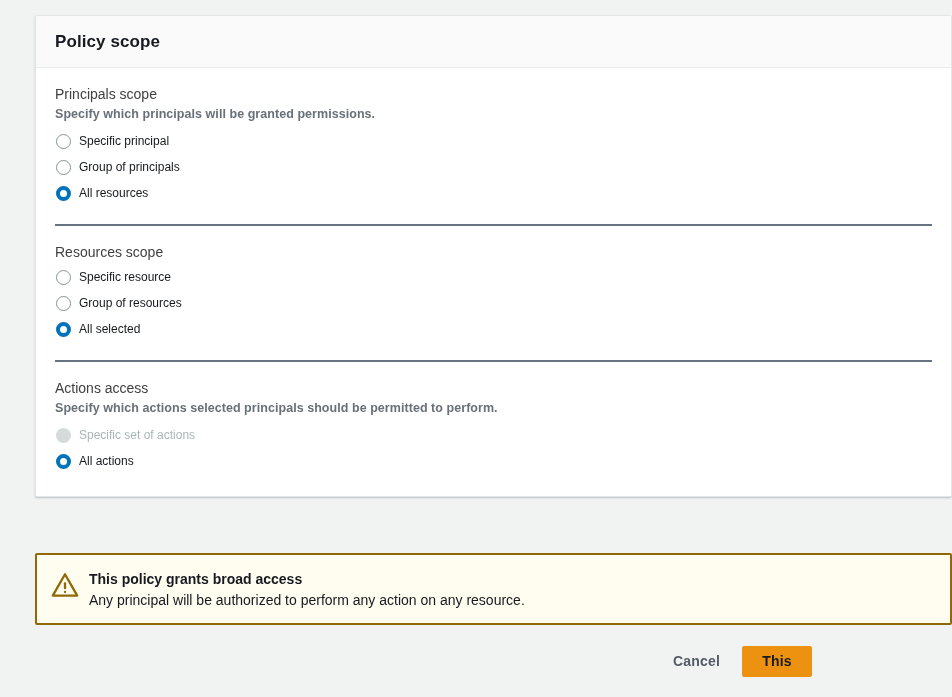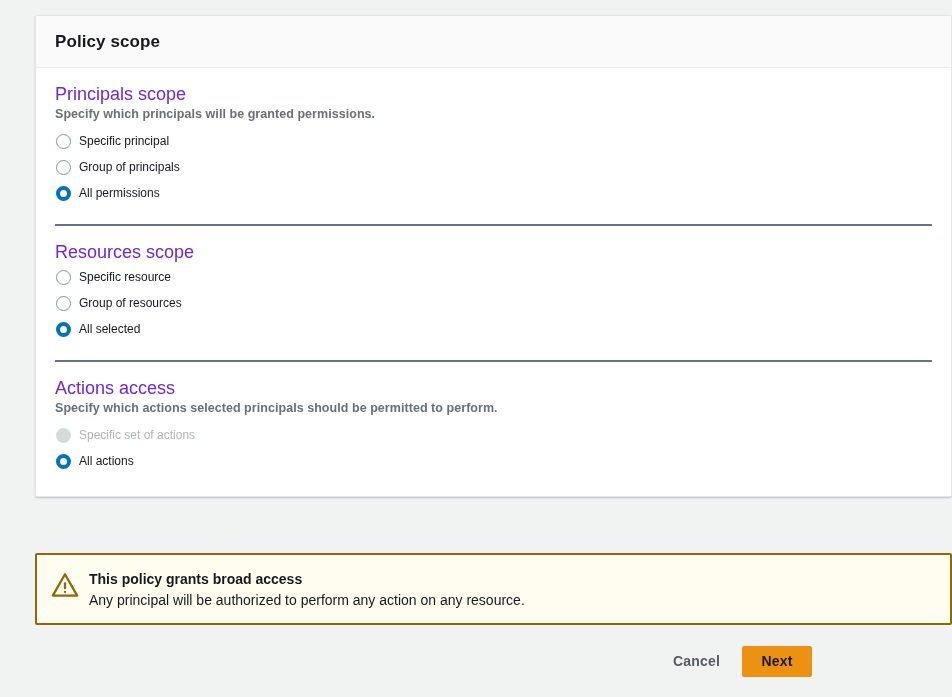--- a/index.html
+++ b/index.html
@@ -49,22 +49,22 @@
     letter-spacing: .1px;
     line-height: 20px;
   }
 
   .card-body {
     padding: 17px 19px 22px 19px;
   }
 
   
   .section-label {
-    font-size: 18px;
-    color: #6d28d9;
+    font-size: 14px;
+    color: #404040;
     line-height: 18px;
     margin-bottom: 3px;
   }
   .section-desc {
     font-size: 12.5px;
     font-weight: bold;
     color: #687078;
     line-height: 16px;
     margin-bottom: 6px;
     letter-spacing: .05px;
@@ -207,21 +207,21 @@
               <div class="radio-row">
                 <span class="radio-mark"></span>
                 <span class="radio-label">Specific principal</span>
               </div>
               <div class="radio-row">
                 <span class="radio-mark"></span>
                 <span class="radio-label">Group of principals</span>
               </div>
               <div class="radio-row">
                 <span class="radio-mark checked"></span>
-                <span class="radio-label">All permissions</span>
+                <span class="radio-label">All resources</span>
               </div>
             </div>
           </div>
           <div class="divider"></div>
           <div class="section">
             <div class="section-label">Resources scope</div>
             <div class="radio-group">
               <div class="radio-row">
                 <span class="radio-mark"></span>
                 <span class="radio-label">Specific resource</span>
@@ -265,16 +265,16 @@
       </svg>
     </span>
     <div class="alert-text">
       <div class="alert-title">This policy grants broad access</div>
       <div class="alert-body">Any principal will be authorized to perform any action on any resource.</div>
     </div>
   </div>
 
   <div class="footer">
     <button class="btn-cancel">Cancel</button>
-    <button class="btn-next">Next</button>
+    <button class="btn-next">This</button>
   </div>
 
 </div>
 
 </body></html>

